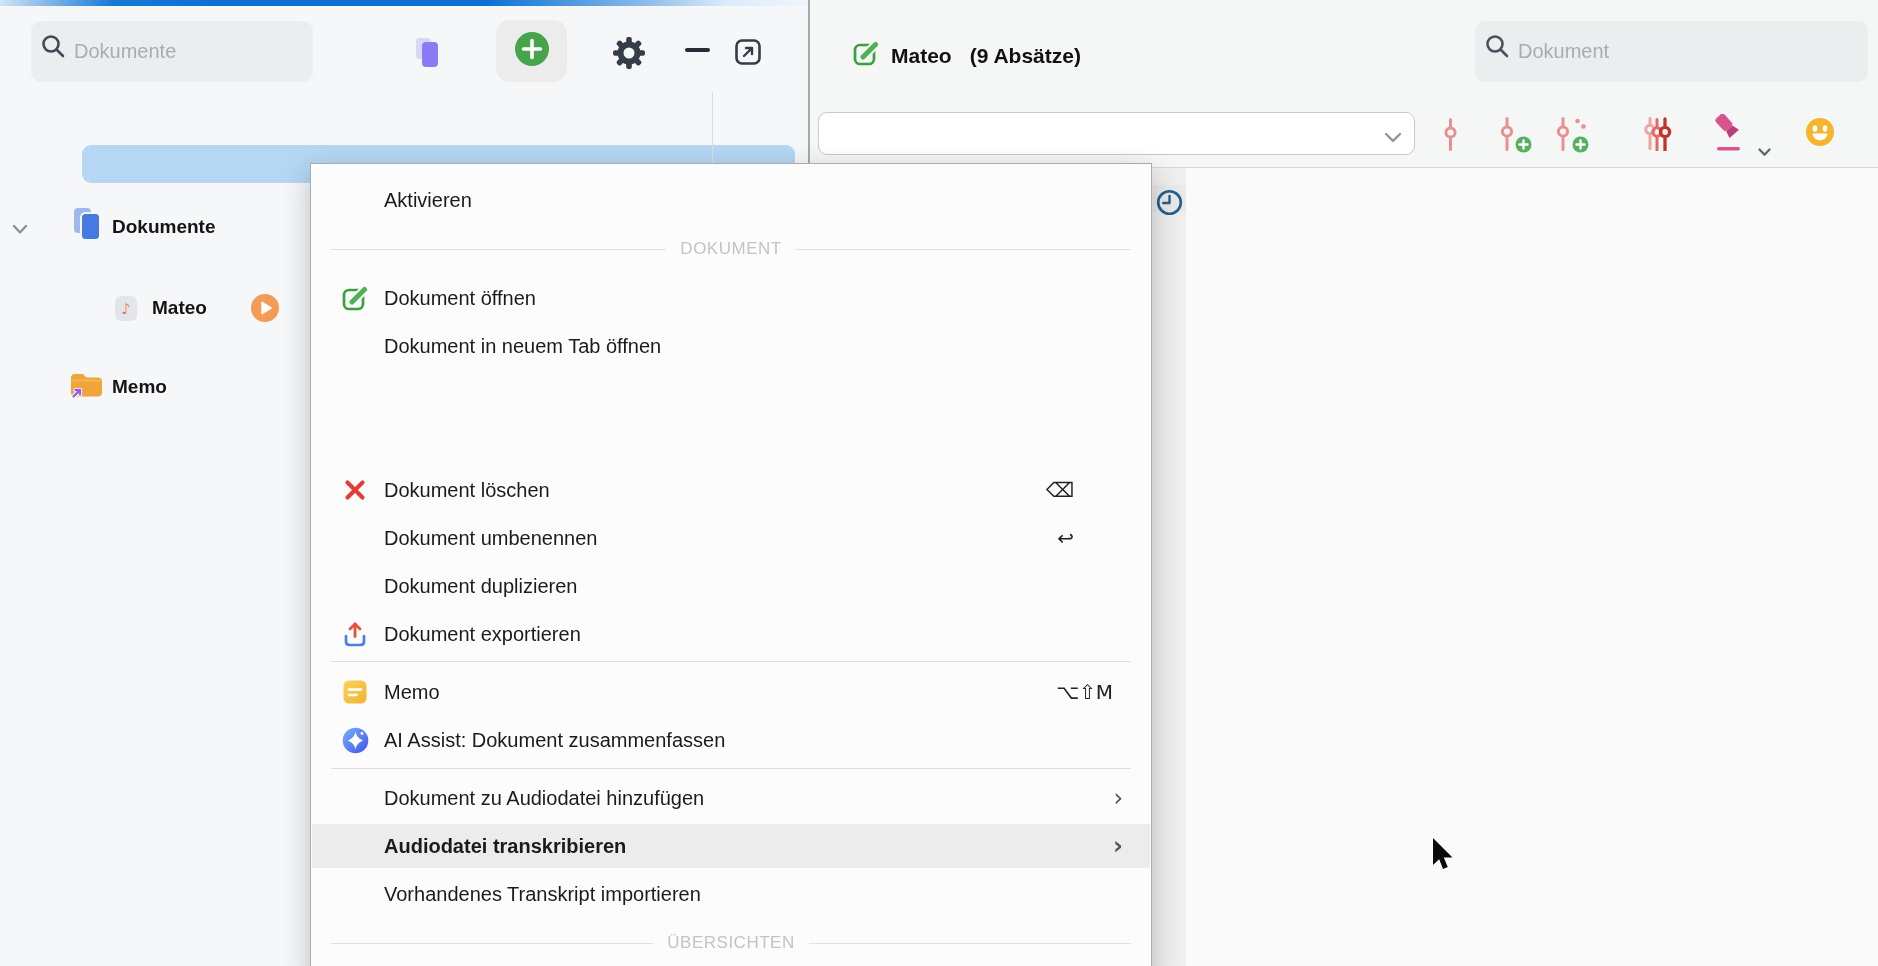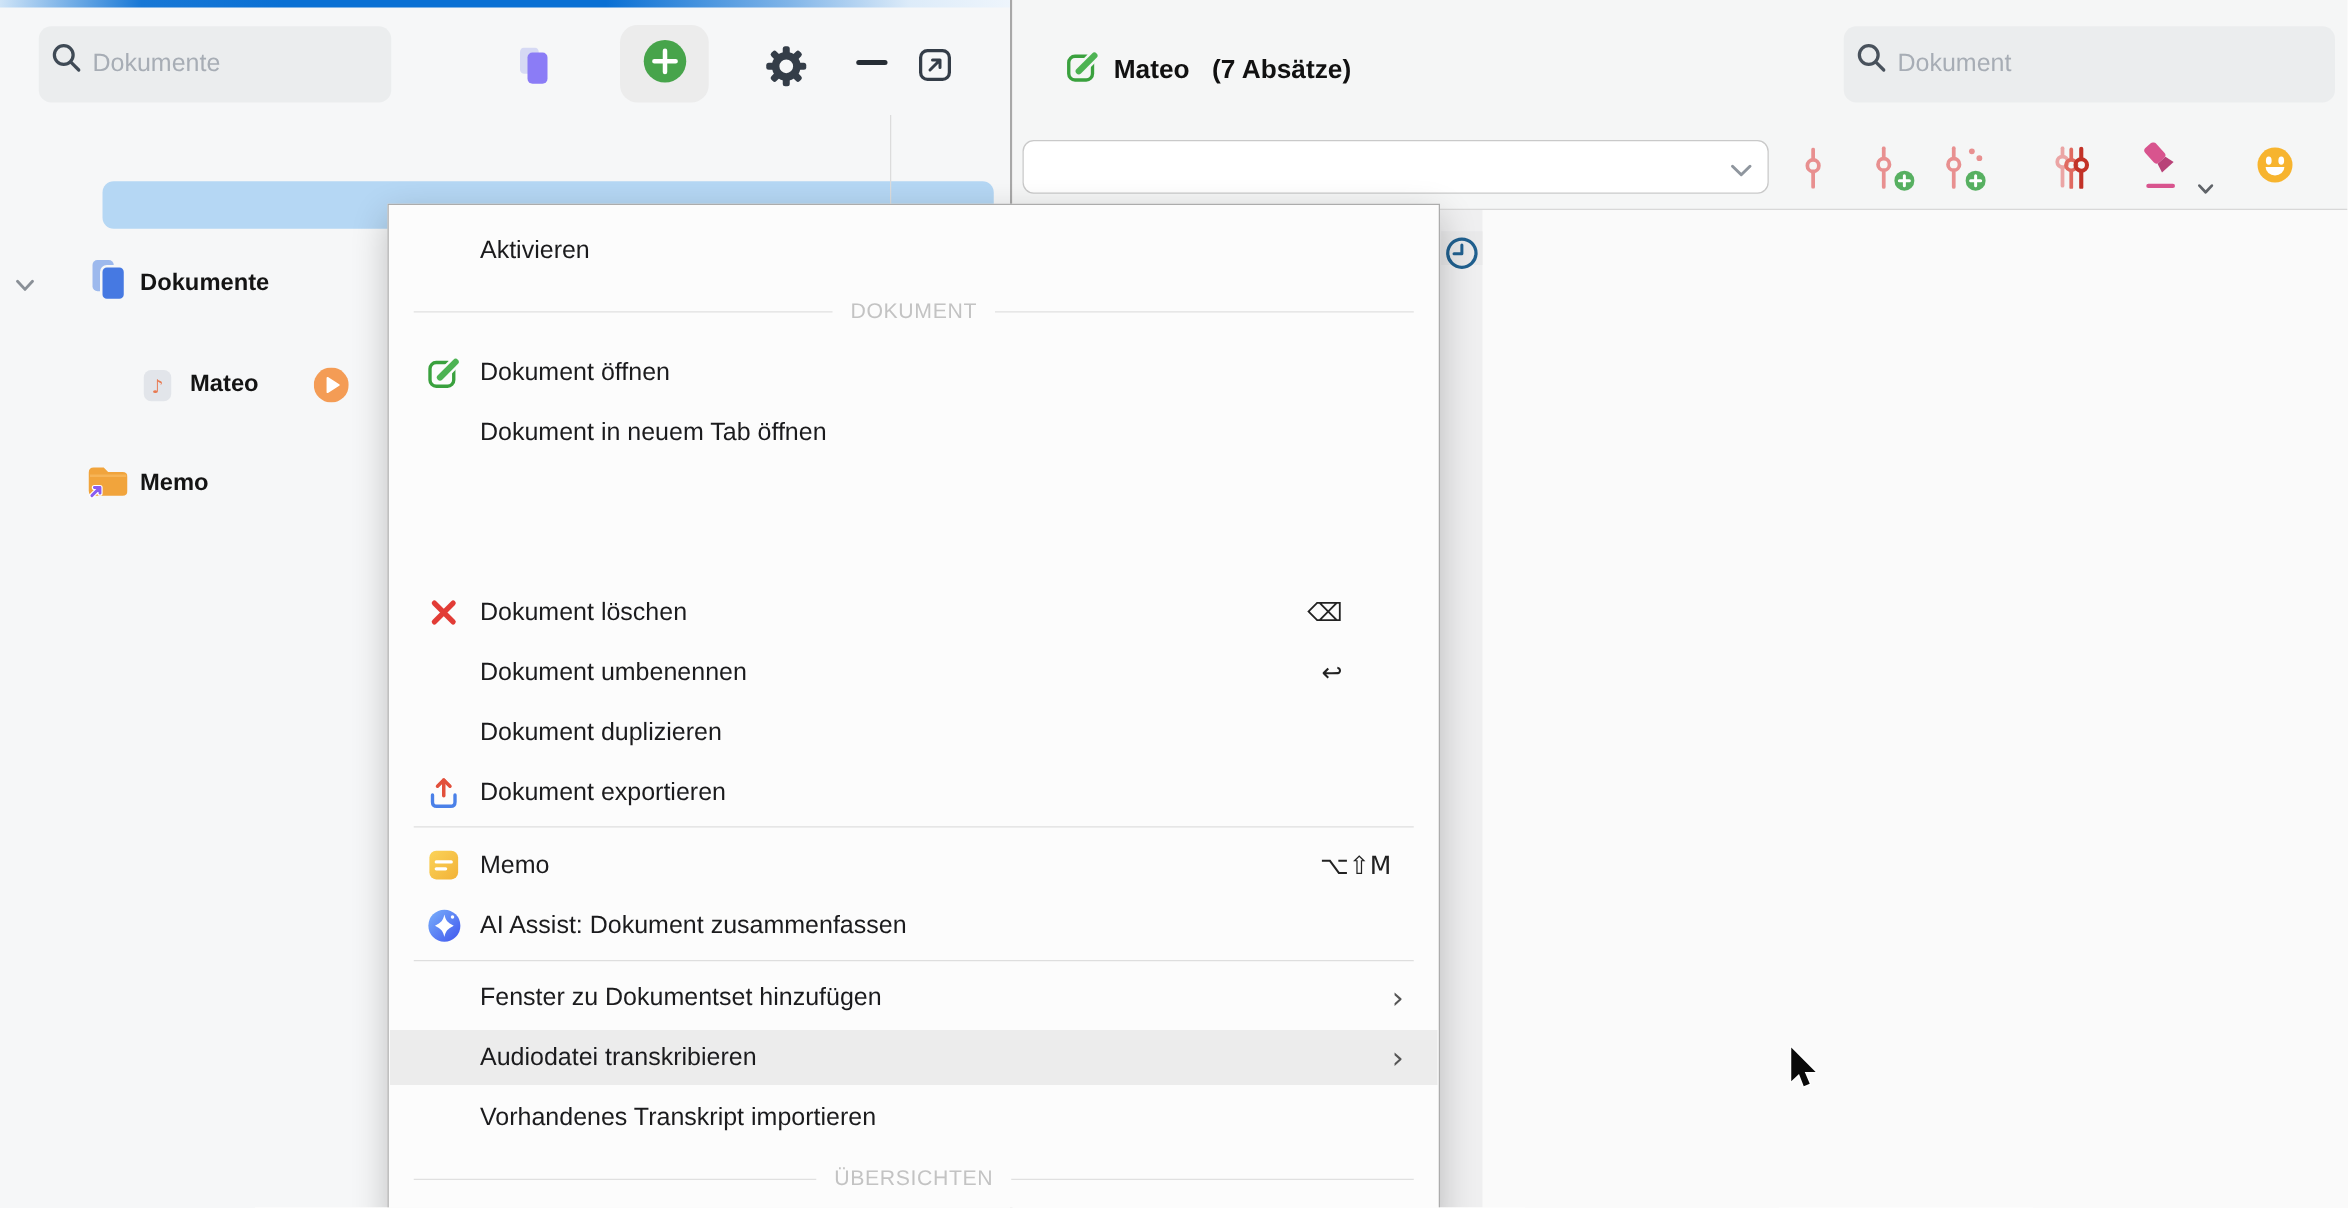--- a/index.html
+++ b/index.html
@@ -188,21 +188,21 @@
 
     <div id="doc-title-row">
       <span>
         <svg width="26" height="27" viewBox="0 0 26 27" fill="none">
           <rect x="2" y="5" width="19" height="19" rx="5" stroke="#3aa13e" stroke-width="2.7"></rect>
           <line x1="10" y1="17" x2="22.5" y2="4.5" stroke="#f5f6f6" stroke-width="9" stroke-linecap="round"></line>
           <line x1="10" y1="17" x2="22.5" y2="4.5" stroke="#4db353" stroke-width="5" stroke-linecap="round"></line>
         </svg>
       </span>
       <span id="doc-title">Mateo</span>
-      <span id="doc-meta">(7 Absätze)</span>
+      <span id="doc-meta">(9 Absätze)</span>
     </div>
 
     <div class="search-field" style="left:665px;top:21px;width:393px;height:61px;">
       <span class="abs" style="left:9px;top:12px;">
         <svg width="26" height="26" viewBox="0 0 26 26" fill="none">
           <circle cx="11" cy="11" r="7.5" stroke="#49525c" stroke-width="2.6"></circle>
           <line x1="16.5" y1="16.5" x2="23" y2="23" stroke="#49525c" stroke-width="2.6" stroke-linecap="round"></line>
         </svg>
       </span>
       <input style="margin-left: 43px;" placeholder="Dokument">
@@ -390,25 +390,25 @@
           <path d="M13.5 4.5 C14.5 9.2 16 11 21 13.5 C16 16 14.5 17.8 13.5 22.5 C12.5 17.8 11 16 6 13.5 C11 11 12.5 9.2 13.5 4.5 Z" fill="#fff"></path>
           <circle cx="20" cy="6.5" r="1.4" fill="#fff"></circle>
         </svg>
       </span>
       <span class="lbl">AI Assist: Dokument zusammenfassen</span>
     </div>
 
     <div class="msep" style="top:604px;"></div>
 
     <div class="mi" style="top:612px;">
-      <span class="lbl">Fenster zu Dokumentset hinzufügen</span>
+      <span class="lbl">Dokument zu Audiodatei hinzufügen</span>
       <span class="subarrow">›</span>
     </div>
 
-    <div class="mi mi-hover" style="top:660px;">
+    <div class="mi mi-hover" style="top:660px;font-weight:bold;">
       <span class="lbl">Audiodatei transkribieren</span>
       <span class="subarrow">›</span>
     </div>
 
     <div class="mi" style="top:708px;">
       <span class="lbl">Vorhandenes Transkript importieren</span>
     </div>
 
     <div class="msep-labeled" style="top:769px;">
       <span class="line"></span>

